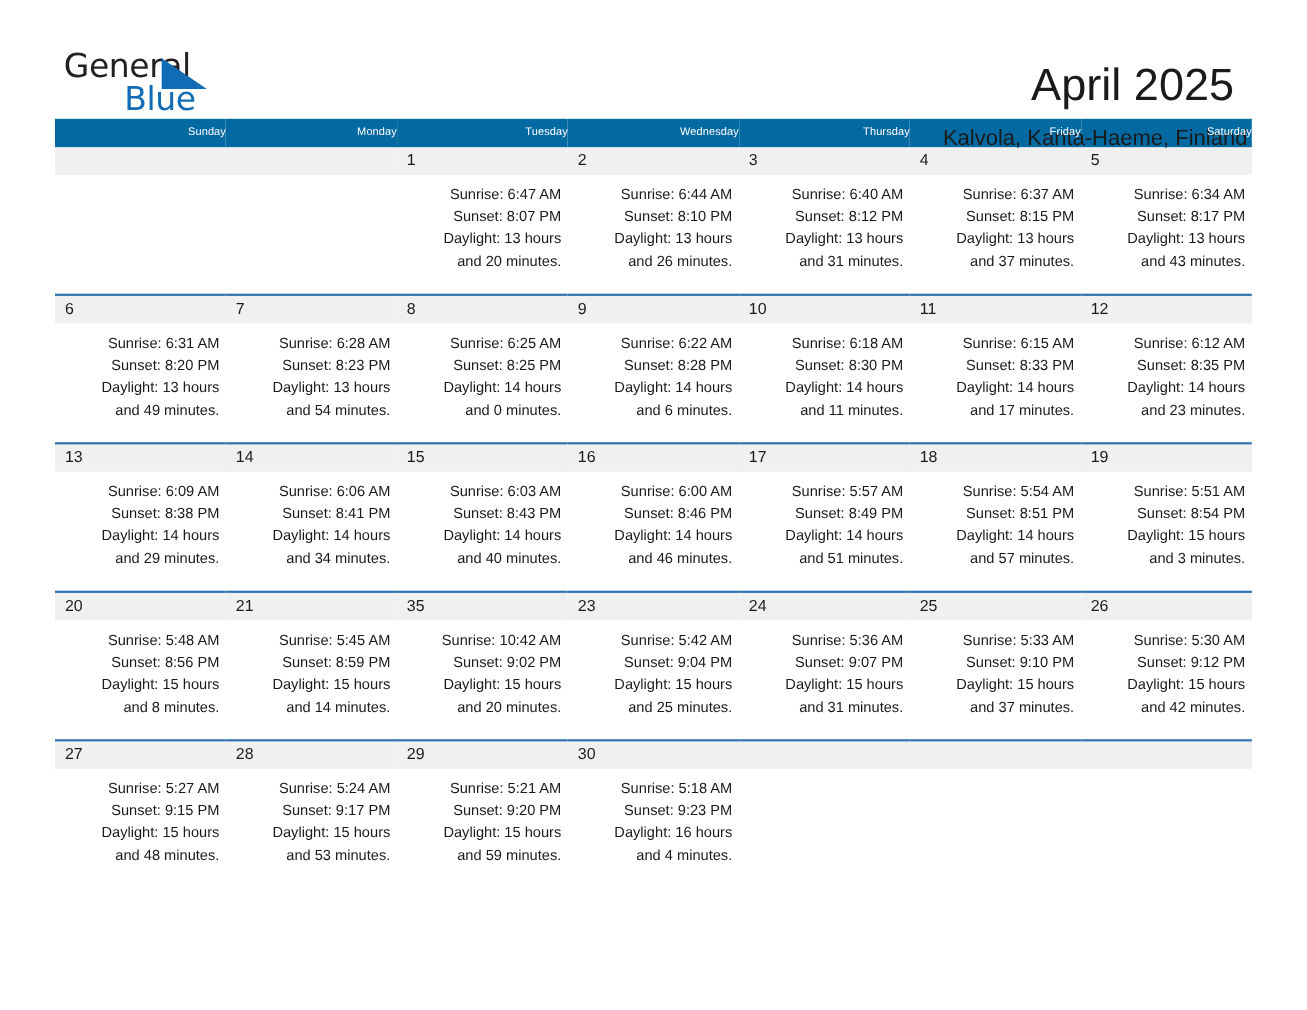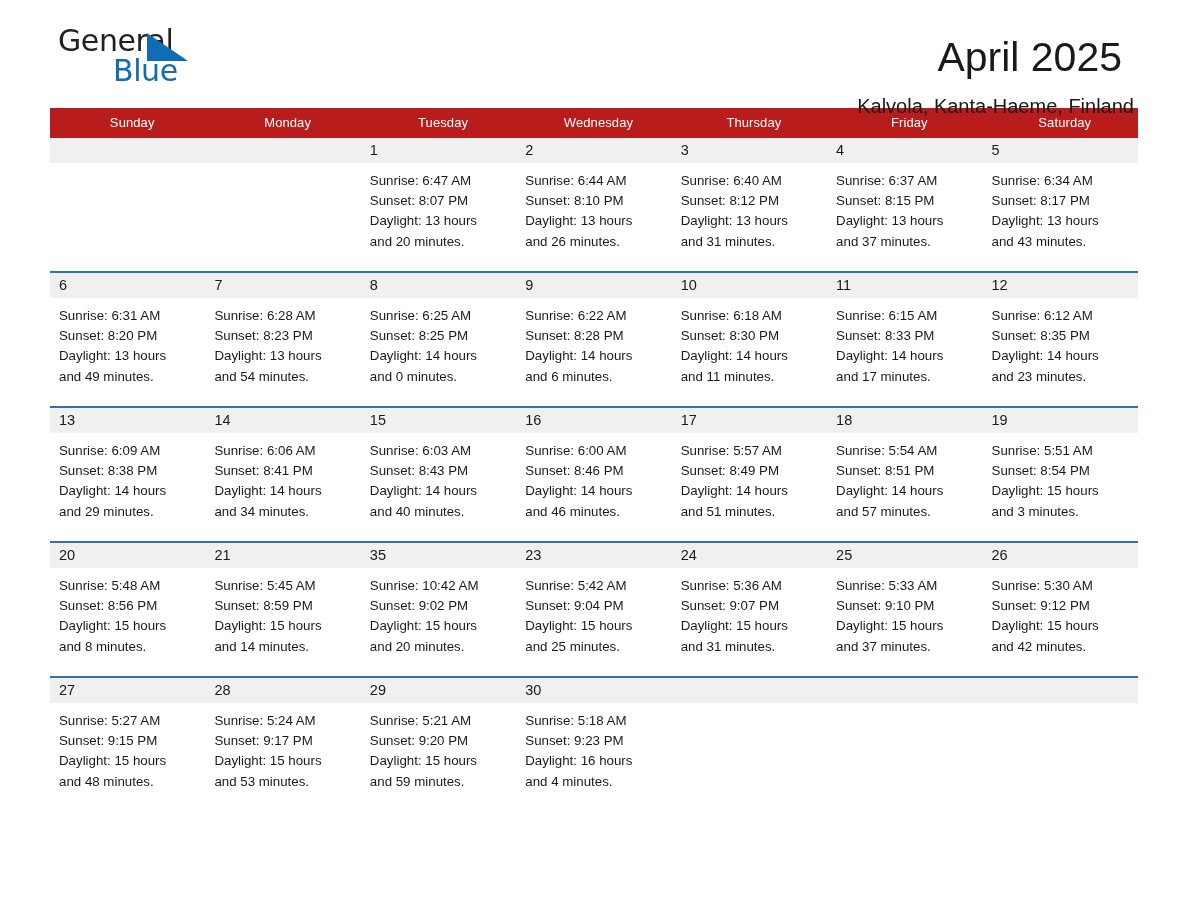--- a/index.html
+++ b/index.html
@@ -20,21 +20,21 @@
     height: 918px;
     box-sizing: border-box;
     padding: 0 50px;
   }
 
   
   .topbar {
     display: flex;
     align-items: flex-start;
     justify-content: space-between;
-    padding-top: 24px;
+    padding-top: 44px;
     height: 104px;
     box-sizing: border-box;
   }
 
   .logo {
     position: relative;
     width: 150px;
     height: 66px;
     flex: 0 0 auto;
   }
@@ -92,25 +92,25 @@
   }
 
   
   .calendar {
     margin-top: 4px;
     width: 1088px;
     border-collapse: collapse;
     table-layout: fixed;
   }
   .calendar th {
-    background: #b91c1c;
+    background: #0369a1;
     color: #ffffff;
-    font-size: 13px;
+    font-size: 10px;
     font-weight: 400;
-    text-align: center;
+    text-align: right;
     padding: 7px 0 8px 9px;
     letter-spacing: 0.1px;
   }
   .calendar td {
     vertical-align: top;
     width: 155.4px;
     padding: 0;
     border-top: 2px solid #2f72b0;
   }
   .calendar tbody tr:first-child td {
@@ -132,20 +132,21 @@
     white-space: nowrap;
   }
   .cell-empty .daynum {
     background: #f0f0f0;
   }
   .details {
     padding: 8px 6px 0 9px;
     font-size: 13.3px;
     line-height: 20.2px;
     color: #1a1a1a;
+    text-align: right;
   }
   .details .line {
     white-space: nowrap;
   }
 </style>
 </head>
 <body>
 
 <div class="page">
 

